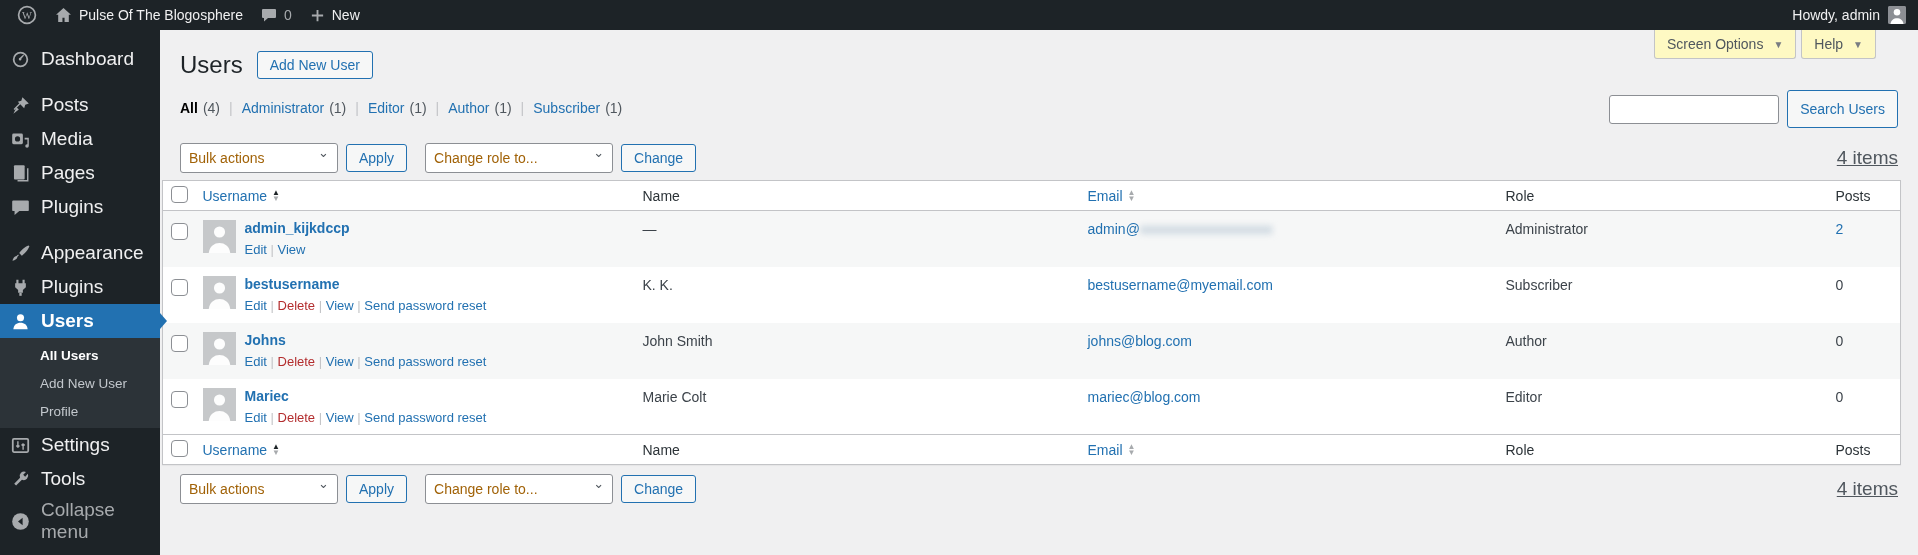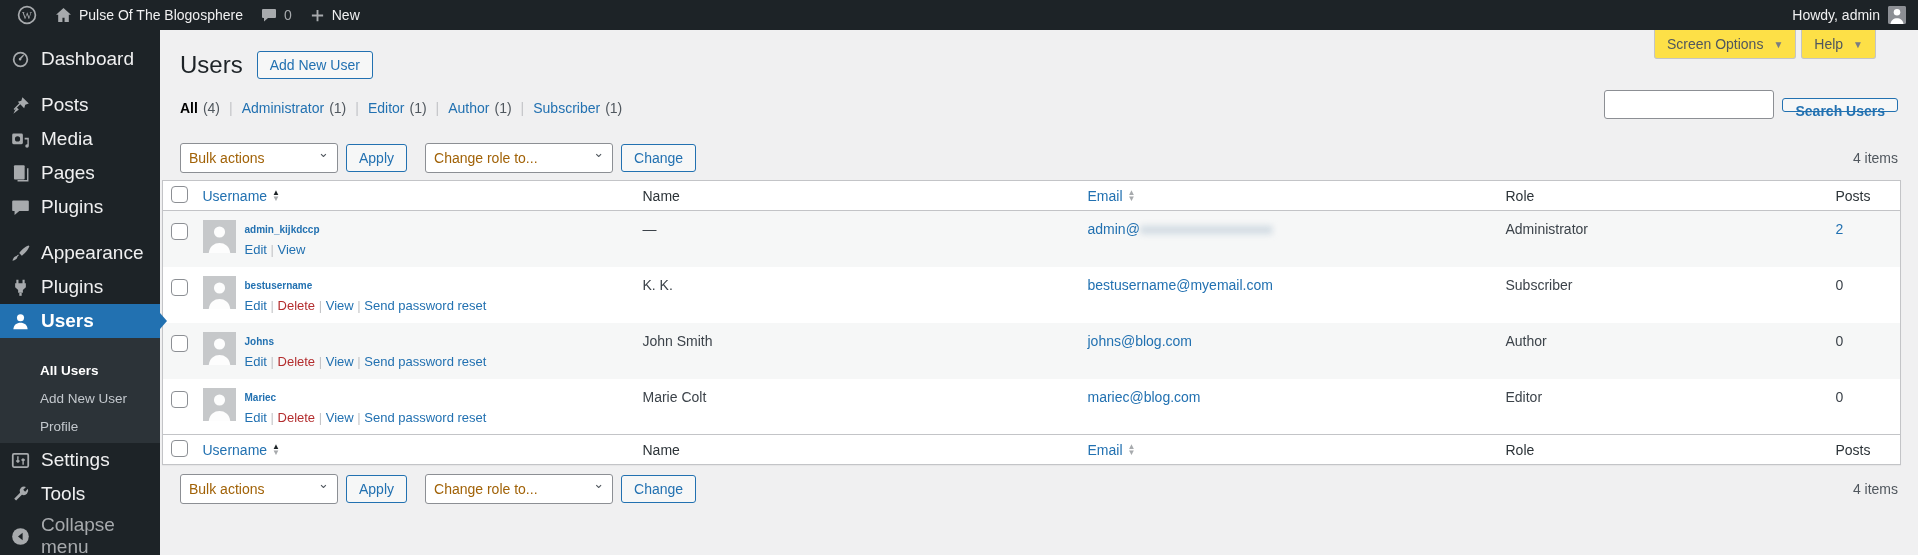--- a/index.html
+++ b/index.html
@@ -33,32 +33,32 @@
     color:#f0f0f1; font-size:19px; cursor:pointer; position:relative;
   }
   .menu-item svg { width:19px; height:19px; fill:#a7aaad; flex:none; }
   .menu-item.active { background:#2271b1; color:#fff; font-weight:600; }
   .menu-item.active svg { fill:#fff; }
   .menu-item.active::after {
     content:""; position:absolute; right:-7px; top:50%; margin-top:-8px;
     border-top:8px solid transparent; border-bottom:8px solid transparent;
     border-left:7px solid #2271b1;
   }
-  .submenu { background:#2c3338; padding:19px 0 2px; }
+  .submenu { background:#2c3338; padding:4px 0 2px; }
   .submenu-item { padding:6px 0 6px 40px; font-size:13.5px; color:#c3c8cd; cursor:pointer; line-height:16px; }
   .submenu-item.current { color:#fff; font-weight:700; }
   .collapse-item { color:#a7aaad; }
   .collapse-item svg { fill:#a7aaad; }
 
   
   #main { position:absolute; left:160px; top:30px; right:0; bottom:0; }
 
   .flaps { position:absolute; top:0; right:42px; display:flex; gap:5px; z-index:4; }
   .flap {
-    background:#fde047; border:1px solid #c3c4c7; border-top:none; border-radius:0 0 3px 3px;
+    background:#fef9c3; border:1px solid #c3c4c7; border-top:none; border-radius:0 0 3px 3px;
     padding:6px 12px; font-size:14px; color:#50575e; display:flex; align-items:center; gap:10px; cursor:pointer;
   }
   .flap .chev { font-size:10px; color:#787c82; }
 
   .title-row { position:absolute; left:20px; top:20px; display:flex; align-items:center; gap:14px; }
   .title-row h1 { margin:0; font-size:24px; font-weight:400; color:#1d2327; line-height:30px; }
   .button-secondary {
     background:#f6f7f7; border:1px solid #2271b1; color:#2271b1; border-radius:3px;
     font-size:14px; padding:5px 12px; cursor:pointer; font-family:inherit; white-space:nowrap;
   }
@@ -68,37 +68,37 @@
   .filter:not(:last-child)::after { content:"|"; color:#c3c4c7; margin:0 9px; }
   .filter a { color:#2271b1; text-decoration:none; cursor:pointer; display:flex; gap:5px; }
   .filter.current .flabel { color:#000; font-weight:700; }
   .filter .count { color:#50575e; }
 
   .searchbox { position:absolute; top:60px; right:20px; display:flex; gap:8px; align-items:center; }
   .searchbox input {
     width:170px; height:29px; border:1px solid #8c8f94; border-radius:3px; background:#fff;
     font-family:inherit; font-size:14px; padding:0 8px; color:#2c3338;
   }
-  .searchbox .button-secondary { height:14px; padding:4px 12px;font-weight:bold; }
+  .searchbox .button-secondary { height:38px; padding:4px 12px; }
 
   .tablenav { position:absolute; left:20px; right:20px; display:flex; align-items:center; gap:8px; height:30px; }
   .tablenav.top { top:113px; }
   .tablenav.bottom { top:444px; }
   .select-wrap { position:relative; display:inline-block; }
   .select-wrap::after {
     content:"\2304"; position:absolute; right:9px; top:2px; font-size:13px; color:#50575e; pointer-events:none;
   }
   .select-wrap select {
     appearance:none; -webkit-appearance:none; height:30px; border:1px solid #8c8f94; border-radius:3px;
     background:#fff; font-family:inherit; font-size:14px; color:#a16207; padding:0 28px 0 8px; cursor:pointer;
   }
   #bulk-select-top select, #bulk-select-bottom select { width:158px; }
   #role-select-top select, #role-select-bottom select { width:188px; }
   .apply-btn { margin-right:10px; }
-  .items-count { margin-left:auto; font-size:14px; color:#50575e; }
+  .items-count { margin-left:auto; font-size:19px; color:#50575e;text-decoration:underline; }
 
   
   .users-table {
     position:absolute; left:2px; top:150px; width:1738px; border-collapse:collapse;
     background:#fff; border:1px solid #c3c4c7; box-shadow:0 1px 1px rgba(0,0,0,.04);
     font-size:14px; table-layout:fixed;
   }
   .users-table col.c-cb    { width:30px; }
   .users-table col.c-user  { width:440px; }
   .users-table col.c-name  { width:445px; }
@@ -119,21 +119,21 @@
   .sort-link { display:inline-flex; align-items:center; gap:5px; color:#2271b1; text-decoration:none; cursor:pointer; }
   .sort-arrows { display:inline-flex; flex-direction:column; line-height:6px; font-size:8px; }
   .sort-arrows .up { color:#a7aaad; } .sort-arrows .dn { color:#a7aaad; }
   .sorted .sort-arrows .up { color:#1d2327; }
 
   .users-table tbody tr { height:56px; }
   .users-table tbody tr:nth-child(odd) { background:#f6f7f7; }
   .users-table tbody td { vertical-align:top; padding:10px 10px 0; }
   .user-cell { display:flex; gap:9px; padding-top:9px !important; }
   .avatar { width:33px; height:33px; flex:none; background:#c6c8ca; overflow:hidden; }
-  .uname { color:#2271b1; font-weight:700; text-decoration:none; font-size:10px; cursor:pointer; }
+  .uname { color:#2271b1; font-weight:700; text-decoration:none; font-size:14px; cursor:pointer; }
   .row-actions { margin-top:6px; font-size:13px; color:#c3c4c7; }
   .row-actions a { color:#2271b1; text-decoration:none; cursor:pointer; }
   .row-actions a.delete { color:#b32d2e; }
   .row-actions a:not(:last-child)::after { content:" | "; color:#c3c4c7; }
   .email-link { color:#2271b1; text-decoration:none; cursor:pointer; }
   .redacted { filter:blur(3px); color:#9db4c7; letter-spacing:-1px; }
   .posts-link { color:#2271b1; text-decoration:none; cursor:pointer; }
   .muted-col { color:#3c434a; }
 </style>
 </head>

